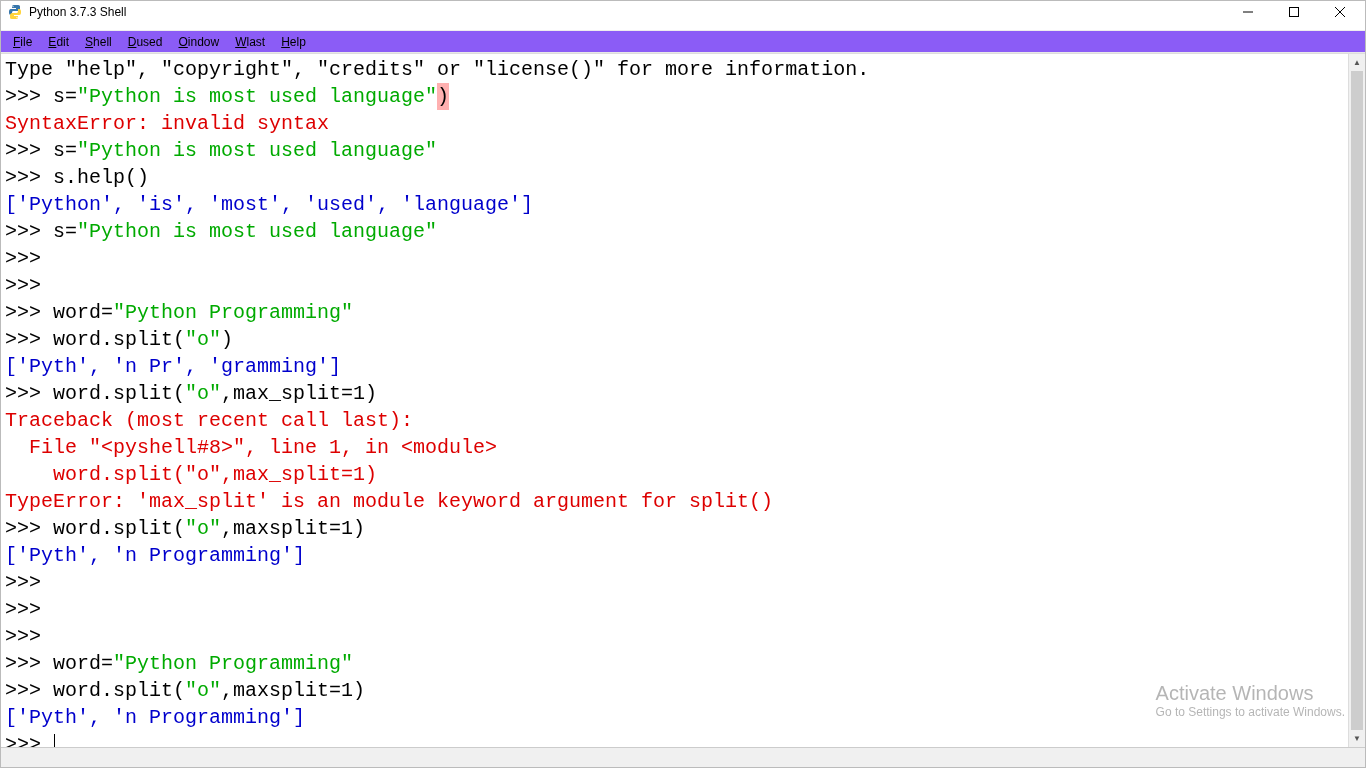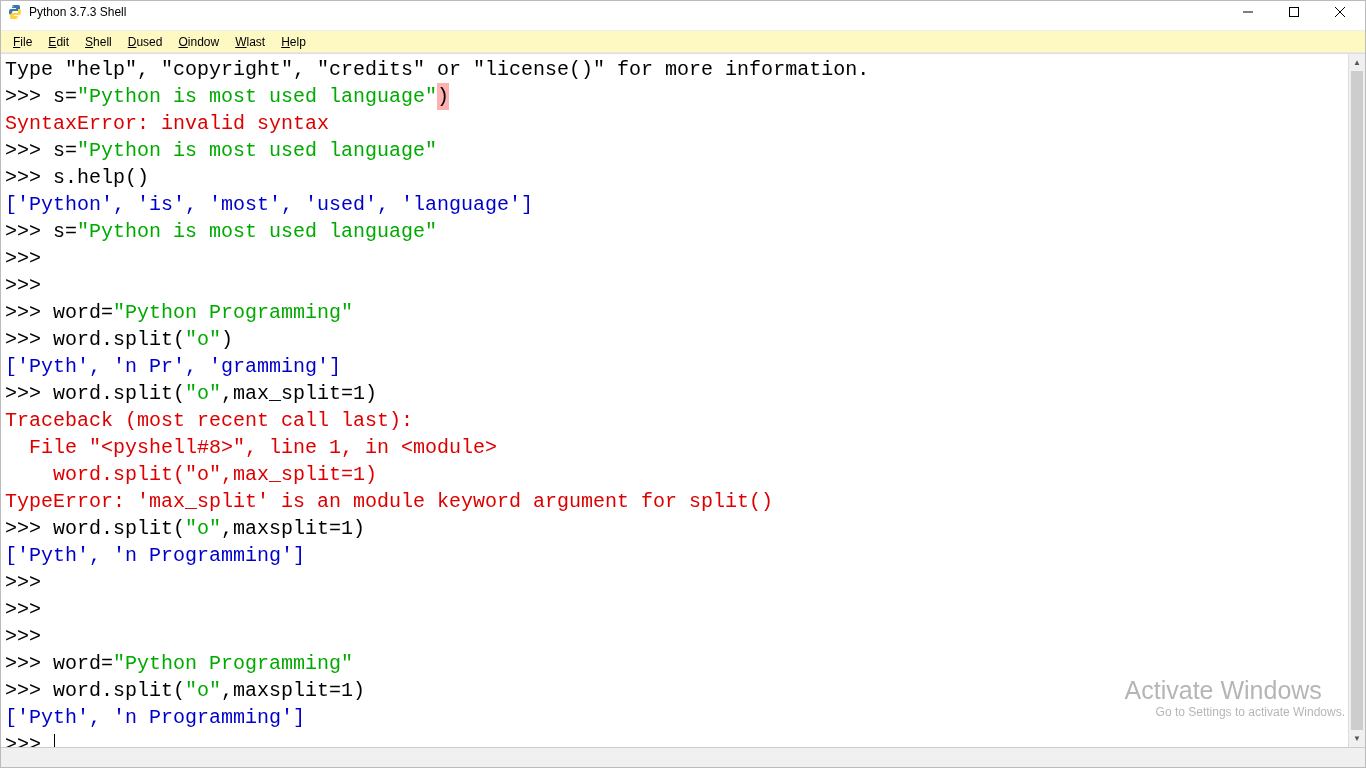--- a/index.html
+++ b/index.html
@@ -23,21 +23,21 @@
     display: inline-flex; align-items: center; justify-content: center;
   }
   .titlebar .title { font-size: 12px; color: #000; flex: 1; }
   .winbtns { display: flex; }
   .winbtn {
     width: 46px; height: 30px; display: flex;
     align-items: center; justify-content: center;
     font-size: 10px; color: #000;
   }
   .menubar {
-    height: 22px; background: #fef9c3; display: flex;
+    height: 22px; background: #8b5cf6; display: flex;
     align-items: center; padding: 0 4px;
     border-bottom: 1px solid #e8e8e8;
     font-size: 12px;
   }
   .menuitem {
     padding: 2px 8px; cursor: default; color: #000;
   }
   .menuitem .ul { text-decoration: underline; }
   .editor-wrap {
     flex: 1; position: relative; overflow: hidden;
@@ -89,22 +89,22 @@
   .cursor {
     display: inline-block; width: 1px; height: 22px;
     background: #000; vertical-align: text-bottom;
     margin-left: 1px;
   }
   .watermark {
     position: absolute; right: 20px; bottom: 28px;
     text-align: left; color: rgba(120,120,120,0.6);
     font-family: "Segoe UI", sans-serif; pointer-events: none;
   }
-  .watermark .big { font-size: 25px; color: rgba(120,120,120,0.55); }
-  .watermark .small { font-size: 12px; color: rgba(120,120,120,0.55); margin-left: 31px; }
+  .watermark .big { font-size: 20px; color: rgba(120,120,120,0.55); }
+  .watermark .small { font-size: 12px; color: rgba(120,120,120,0.55); }
 </style>
 </head>
 <body>
 
 <div class="window">
 
   <div class="titlebar">
     <span class="icon">
       <svg width="16" height="16" viewBox="0 0 16 16">
         <path d="M7 1c-2 0-2 1-2 2v1h4v1H4c-2 0-2 2-2 3s0 3 2 3h1V9c0-2 1-2 2-2h4c1 0 2-1 2-2V3c0-1 0-2-2-2H7z" fill="#3776ab"></path>

